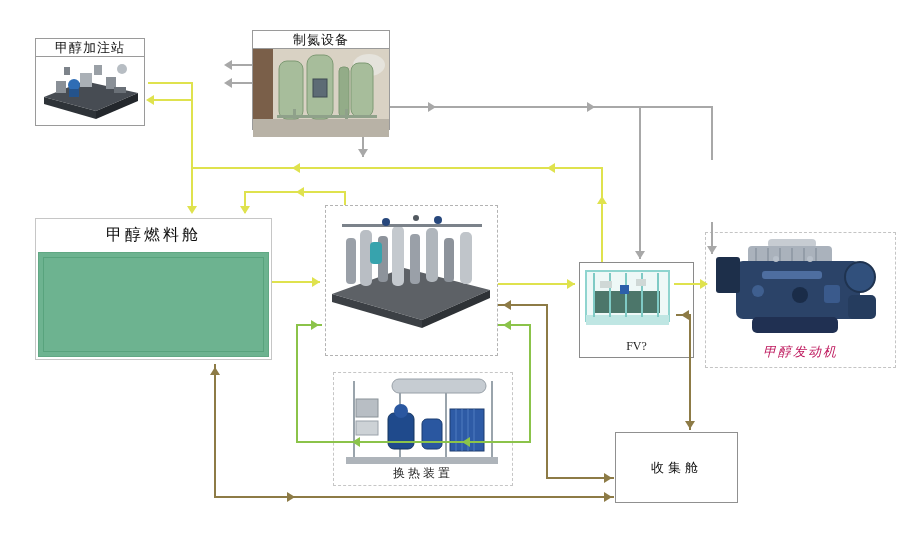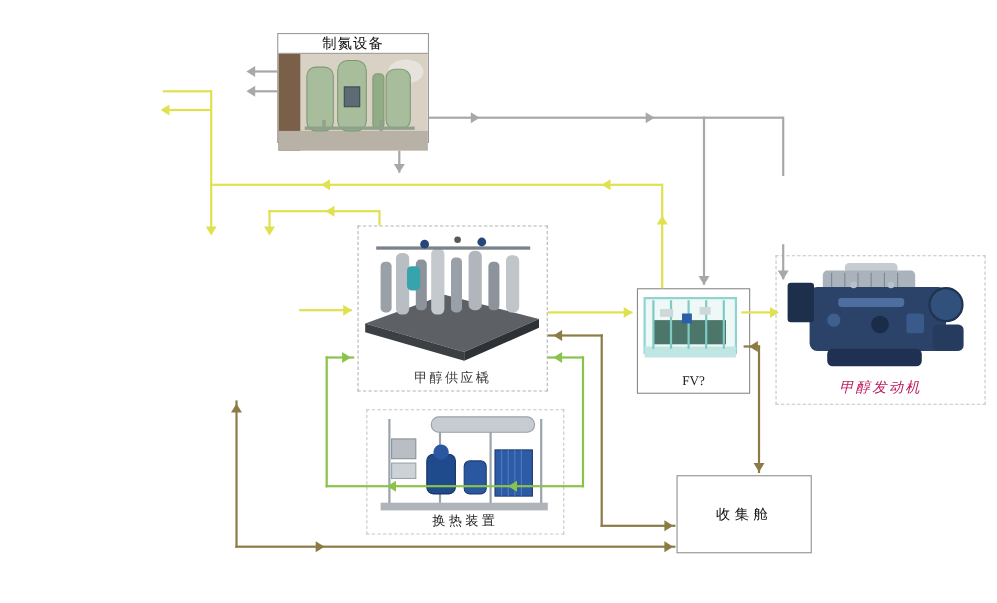--- a/index.html
+++ b/index.html
@@ -15,21 +15,21 @@
   #fuel-tank{left:35px;top:218px;width:237px;height:142px;border:1px solid #c6c6c6;}
   #fuel-tank .tank-label{height:32px;line-height:32px;text-align:center;font-size:16px;
                          letter-spacing:3px;color:#111;}
   #fuel-tank .tank-fill{position:absolute;left:2px;right:2px;top:33px;bottom:2px;
                         background:#6db390;border:1px solid #61a884;}
   #fuel-tank .tank-inner{position:absolute;left:4px;right:4px;top:4px;bottom:4px;
                          border:1px solid #58a37d;}
   #supply-skid{left:325px;top:205px;width:173px;height:151px;border:1px dashed #b3b3b3;}
   #supply-skid .bottom-label{position:absolute;bottom:3px;width:100%;text-align:center;
                              font-size:12px;letter-spacing:2px;color:#3c3c3c;}
-  #fv{left:579px;top:262px;width:103px;height:96px;border:1px solid #8a8a8a;}
+  #fv{left:579px;top:262px;width:115px;height:96px;border:1px solid #8a8a8a;}
   #fv .bottom-label{position:absolute;bottom:3px;width:100%;text-align:center;
                     font-size:12px;color:#222;}
   #dwp{left:666px;top:160px;width:93px;height:61px;border:1px dashed #b8b8b8;}
   #dwp .node-title{font-size:12px;font-weight:bold;letter-spacing:2px;border-bottom:1px solid #8a8a8a;}
   #engine{left:705px;top:232px;width:191px;height:136px;border:1px dashed #c4c4c4;}
   #engine .bottom-label{position:absolute;bottom:6px;width:100%;text-align:center;
                         font-style:italic;font-size:13px;letter-spacing:2px;color:#be185d;}
   #heat-exchanger{left:333px;top:372px;width:180px;height:114px;border:1px dashed #c6c6c6;}
   #heat-exchanger .bottom-label{position:absolute;bottom:3px;width:100%;text-align:center;
                                 font-size:12px;letter-spacing:3px;color:#222;}
@@ -39,60 +39,82 @@
   
   #lines{position:absolute;left:0;top:0;width:906px;height:548px;z-index:3;pointer-events:none;}
   .seg{position:absolute;}
   .arrow{position:absolute;width:0;height:0;}
 </style>
 </head>
 <body>
 
 <div id="canvas">
 
+  <div class="node" id="bunkering">
+    <div class="node-title">甲醇加注站</div>
+    <svg class="photo" width="108" height="69" viewBox="0 0 108 69">
+      <polygon points="8,40 60,54 102,36 48,24" fill="#474c53"></polygon>
+      <polygon points="8,40 8,47 60,62 60,54" fill="#2e3338"></polygon>
+      <polygon points="60,54 60,62 102,44 102,36" fill="#23272c"></polygon>
+      <rect x="20" y="24" width="10" height="12" fill="#8a9097"></rect>
+      <rect x="44" y="16" width="12" height="14" fill="#aab0b6"></rect>
+      <rect x="70" y="20" width="10" height="12" fill="#8a9097"></rect>
+      <circle cx="38" cy="28" r="6" fill="#2f6db5"></circle>
+      <rect x="33" y="32" width="10" height="8" fill="#24538c"></rect>
+      <circle cx="86" cy="12" r="5" fill="#b7bdc3"></circle>
+      <rect x="58" y="8" width="8" height="10" fill="#9aa0a6"></rect>
+      <rect x="28" y="10" width="6" height="8" fill="#7d838a"></rect>
+      <rect x="78" y="30" width="12" height="6" fill="#6a7077"></rect>
+    </svg>
+  </div>
 
   <div class="node" id="nitrogen">
     <div class="node-title">制氮设备</div>
     <svg class="photo" width="136" height="88" viewBox="0 0 136 88">
       <rect x="0" y="0" width="136" height="88" fill="#d9d2c4"></rect>
       <rect x="0" y="0" width="20" height="88" fill="#7a5f49"></rect>
       <rect x="0" y="70" width="136" height="18" fill="#b8b2a6"></rect>
       <ellipse cx="116" cy="16" rx="16" ry="11" fill="#e5e3dc"></ellipse>
       <rect x="26" y="12" width="24" height="58" rx="8" fill="#a7bd9b" stroke="#7e9a74"></rect>
       <rect x="54" y="6" width="26" height="64" rx="9" fill="#a7bd9b" stroke="#7e9a74"></rect>
       <rect x="86" y="18" width="10" height="50" rx="4" fill="#93ac88" stroke="#7e9a74"></rect>
       <rect x="98" y="14" width="22" height="54" rx="8" fill="#a7bd9b" stroke="#7e9a74"></rect>
       <rect x="60" y="30" width="14" height="18" fill="#5d6b75" stroke="#3e4a52"></rect>
       <rect x="24" y="66" width="100" height="3" fill="#8fa18a"></rect>
       <rect x="40" y="60" width="3" height="10" fill="#8fa18a"></rect>
       <rect x="92" y="60" width="3" height="10" fill="#8fa18a"></rect>
     </svg>
   </div>
 
+  <div class="node" id="fuel-tank">
+    <div class="tank-label">甲醇燃料舱</div>
+    <div class="tank-fill">
+      <div class="tank-inner"></div>
+    </div>
+  </div>
 
   <div class="node" id="supply-skid">
     <svg class="photo" width="171" height="128" viewBox="0 0 171 128">
       <polygon points="6,88 96,114 164,84 78,62" fill="#5d6166"></polygon>
       <polygon points="6,88 6,96 96,122 96,114" fill="#3c4045"></polygon>
       <polygon points="96,114 96,122 164,92 164,84" fill="#2e3236"></polygon>
       <rect x="20" y="32" width="10" height="46" rx="4" fill="#9aa0a8"></rect>
       <rect x="34" y="24" width="12" height="56" rx="5" fill="#b9bec4"></rect>
       <rect x="52" y="30" width="10" height="46" rx="4" fill="#8d939b"></rect>
       <rect x="66" y="20" width="12" height="60" rx="5" fill="#c4c9ce"></rect>
       <rect x="84" y="28" width="10" height="50" rx="4" fill="#9aa0a8"></rect>
       <rect x="100" y="22" width="12" height="54" rx="5" fill="#b0b6bc"></rect>
       <rect x="118" y="32" width="10" height="44" rx="4" fill="#8d939b"></rect>
       <rect x="134" y="26" width="12" height="52" rx="5" fill="#c0c5ca"></rect>
       <rect x="44" y="36" width="12" height="22" rx="4" fill="#37a3ad"></rect>
       <rect x="16" y="18" width="140" height="3" fill="#7b828a"></rect>
       <circle cx="60" cy="16" r="4" fill="#27477c"></circle>
       <circle cx="112" cy="14" r="4" fill="#27477c"></circle>
       <circle cx="90" cy="12" r="3" fill="#525960"></circle>
     </svg>
-    <div class="bottom-label">甲醇供应橇</div>
   </div>
 
   <div class="node" id="fv">
     <svg class="photo" width="95" height="74" viewBox="0 0 95 74">
       <rect x="6" y="8" width="83" height="50" fill="#eef8f7" stroke="#8fd4cf" stroke-width="2"></rect>
       <rect x="6" y="52" width="83" height="10" fill="#bfe6e3"></rect>
       <rect x="14" y="28" width="66" height="22" fill="#2f5f51" opacity="0.85"></rect>
       <line x1="14" y1="10" x2="14" y2="54" stroke="#7fcac5" stroke-width="2"></line>
       <line x1="30" y1="10" x2="30" y2="54" stroke="#7fcac5" stroke-width="2"></line>
       <line x1="46" y1="10" x2="46" y2="54" stroke="#7fcac5" stroke-width="2"></line>

